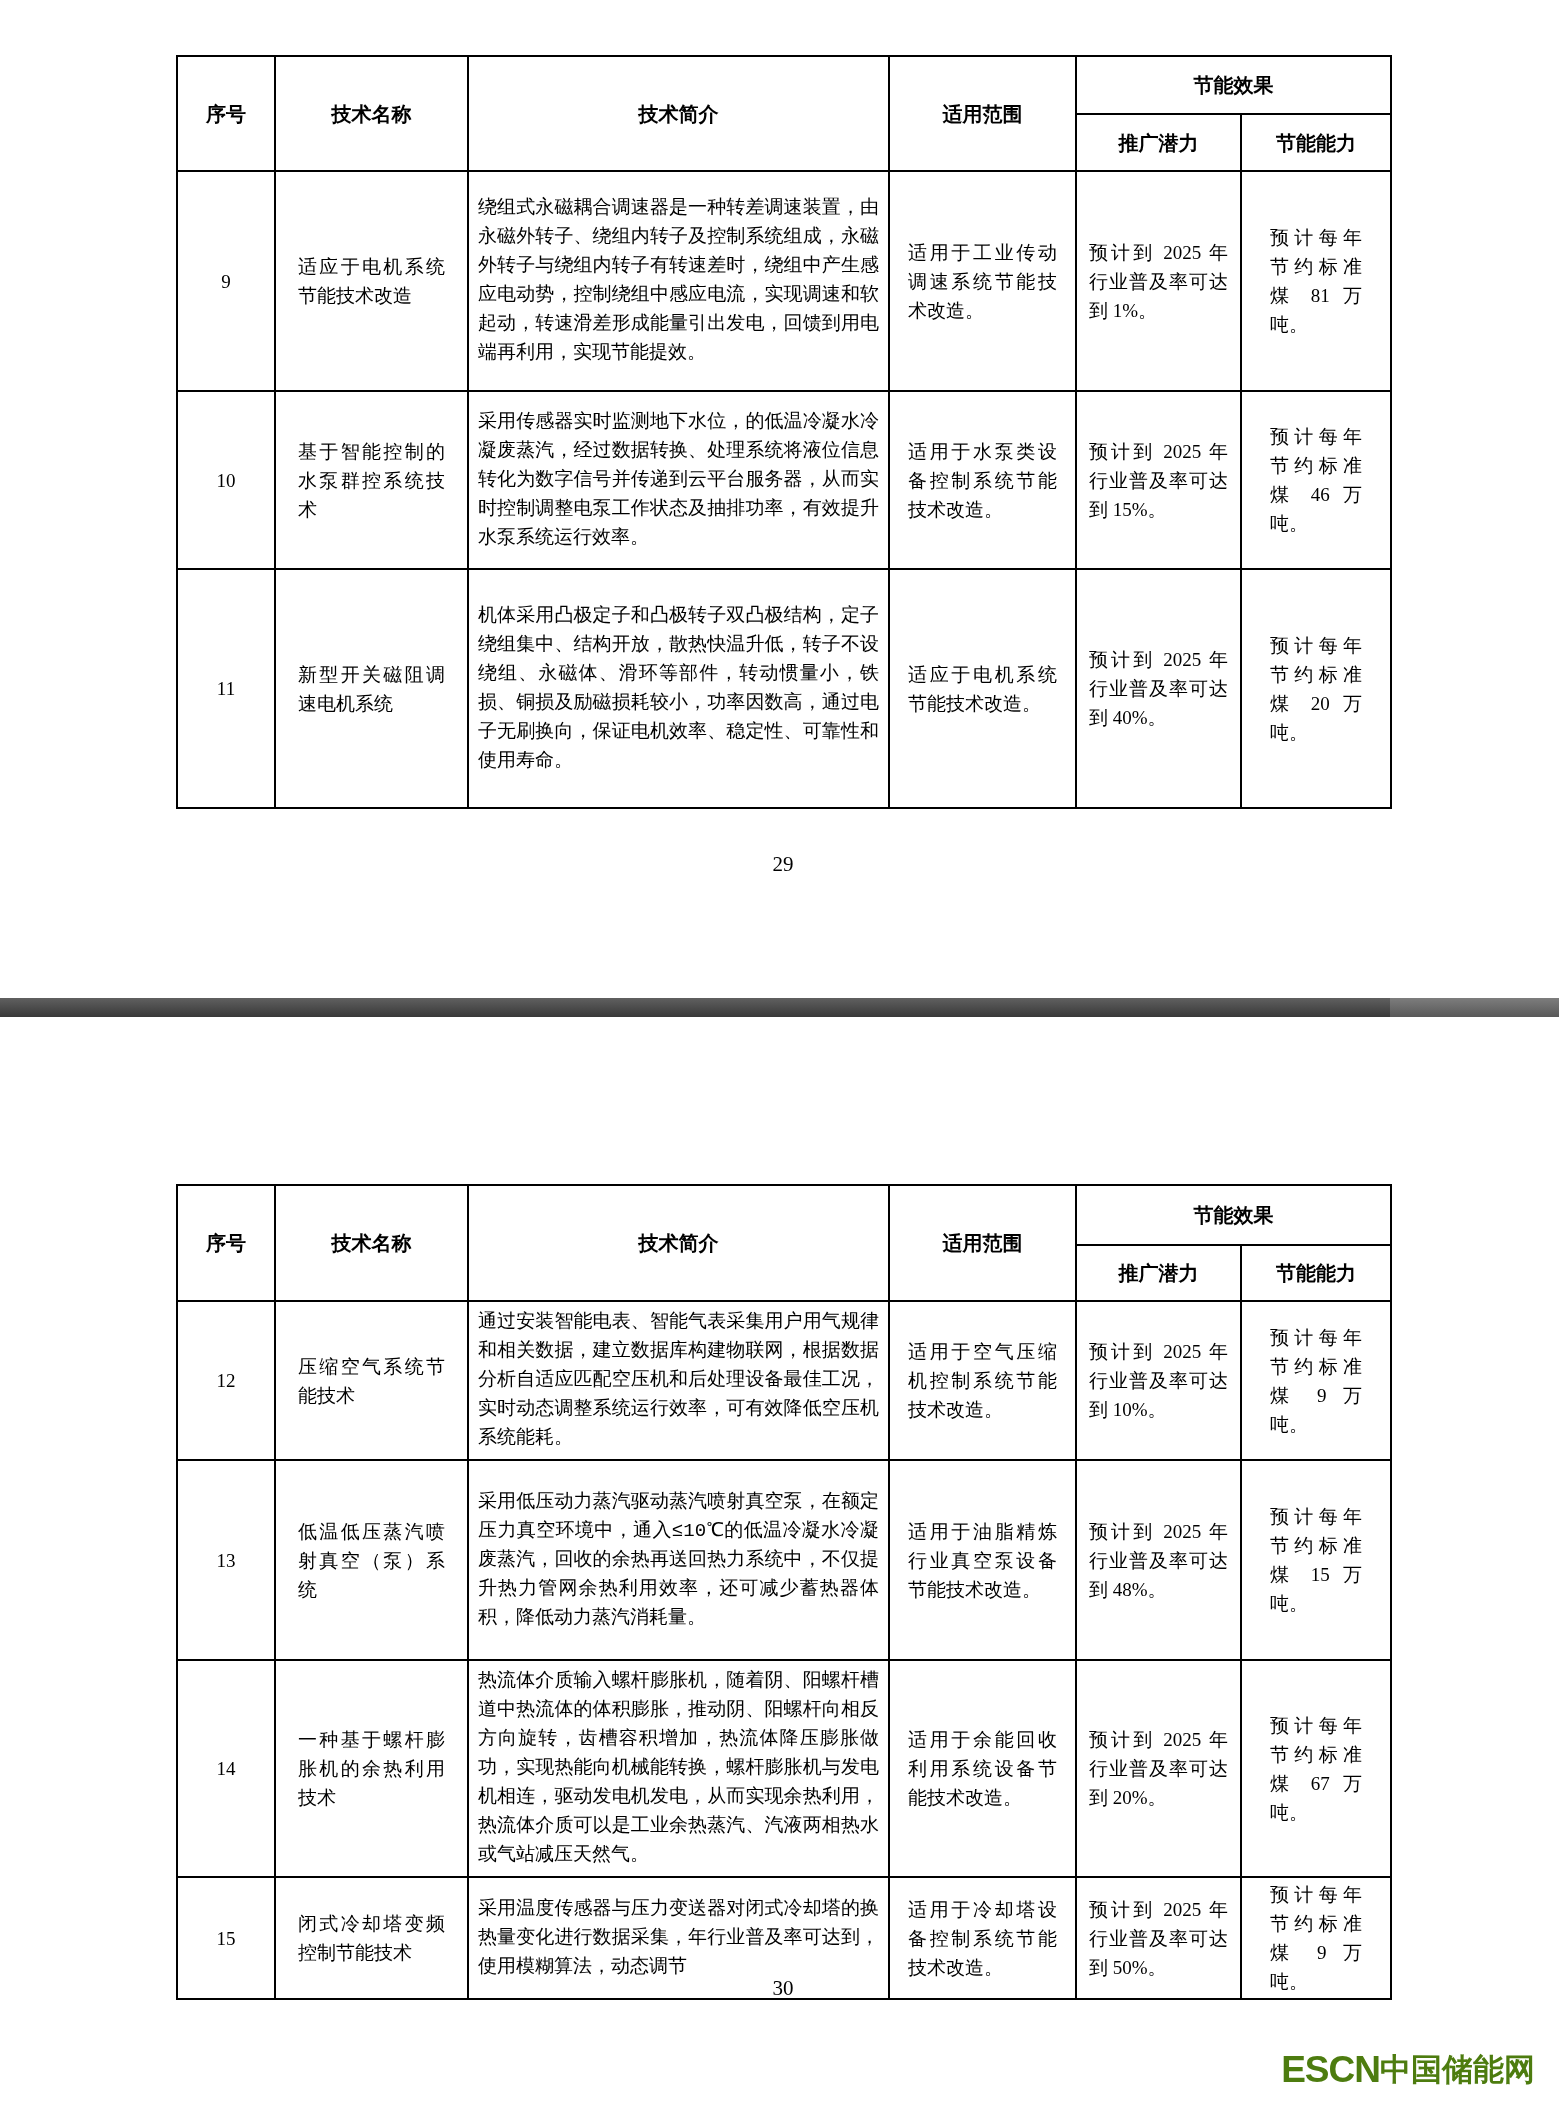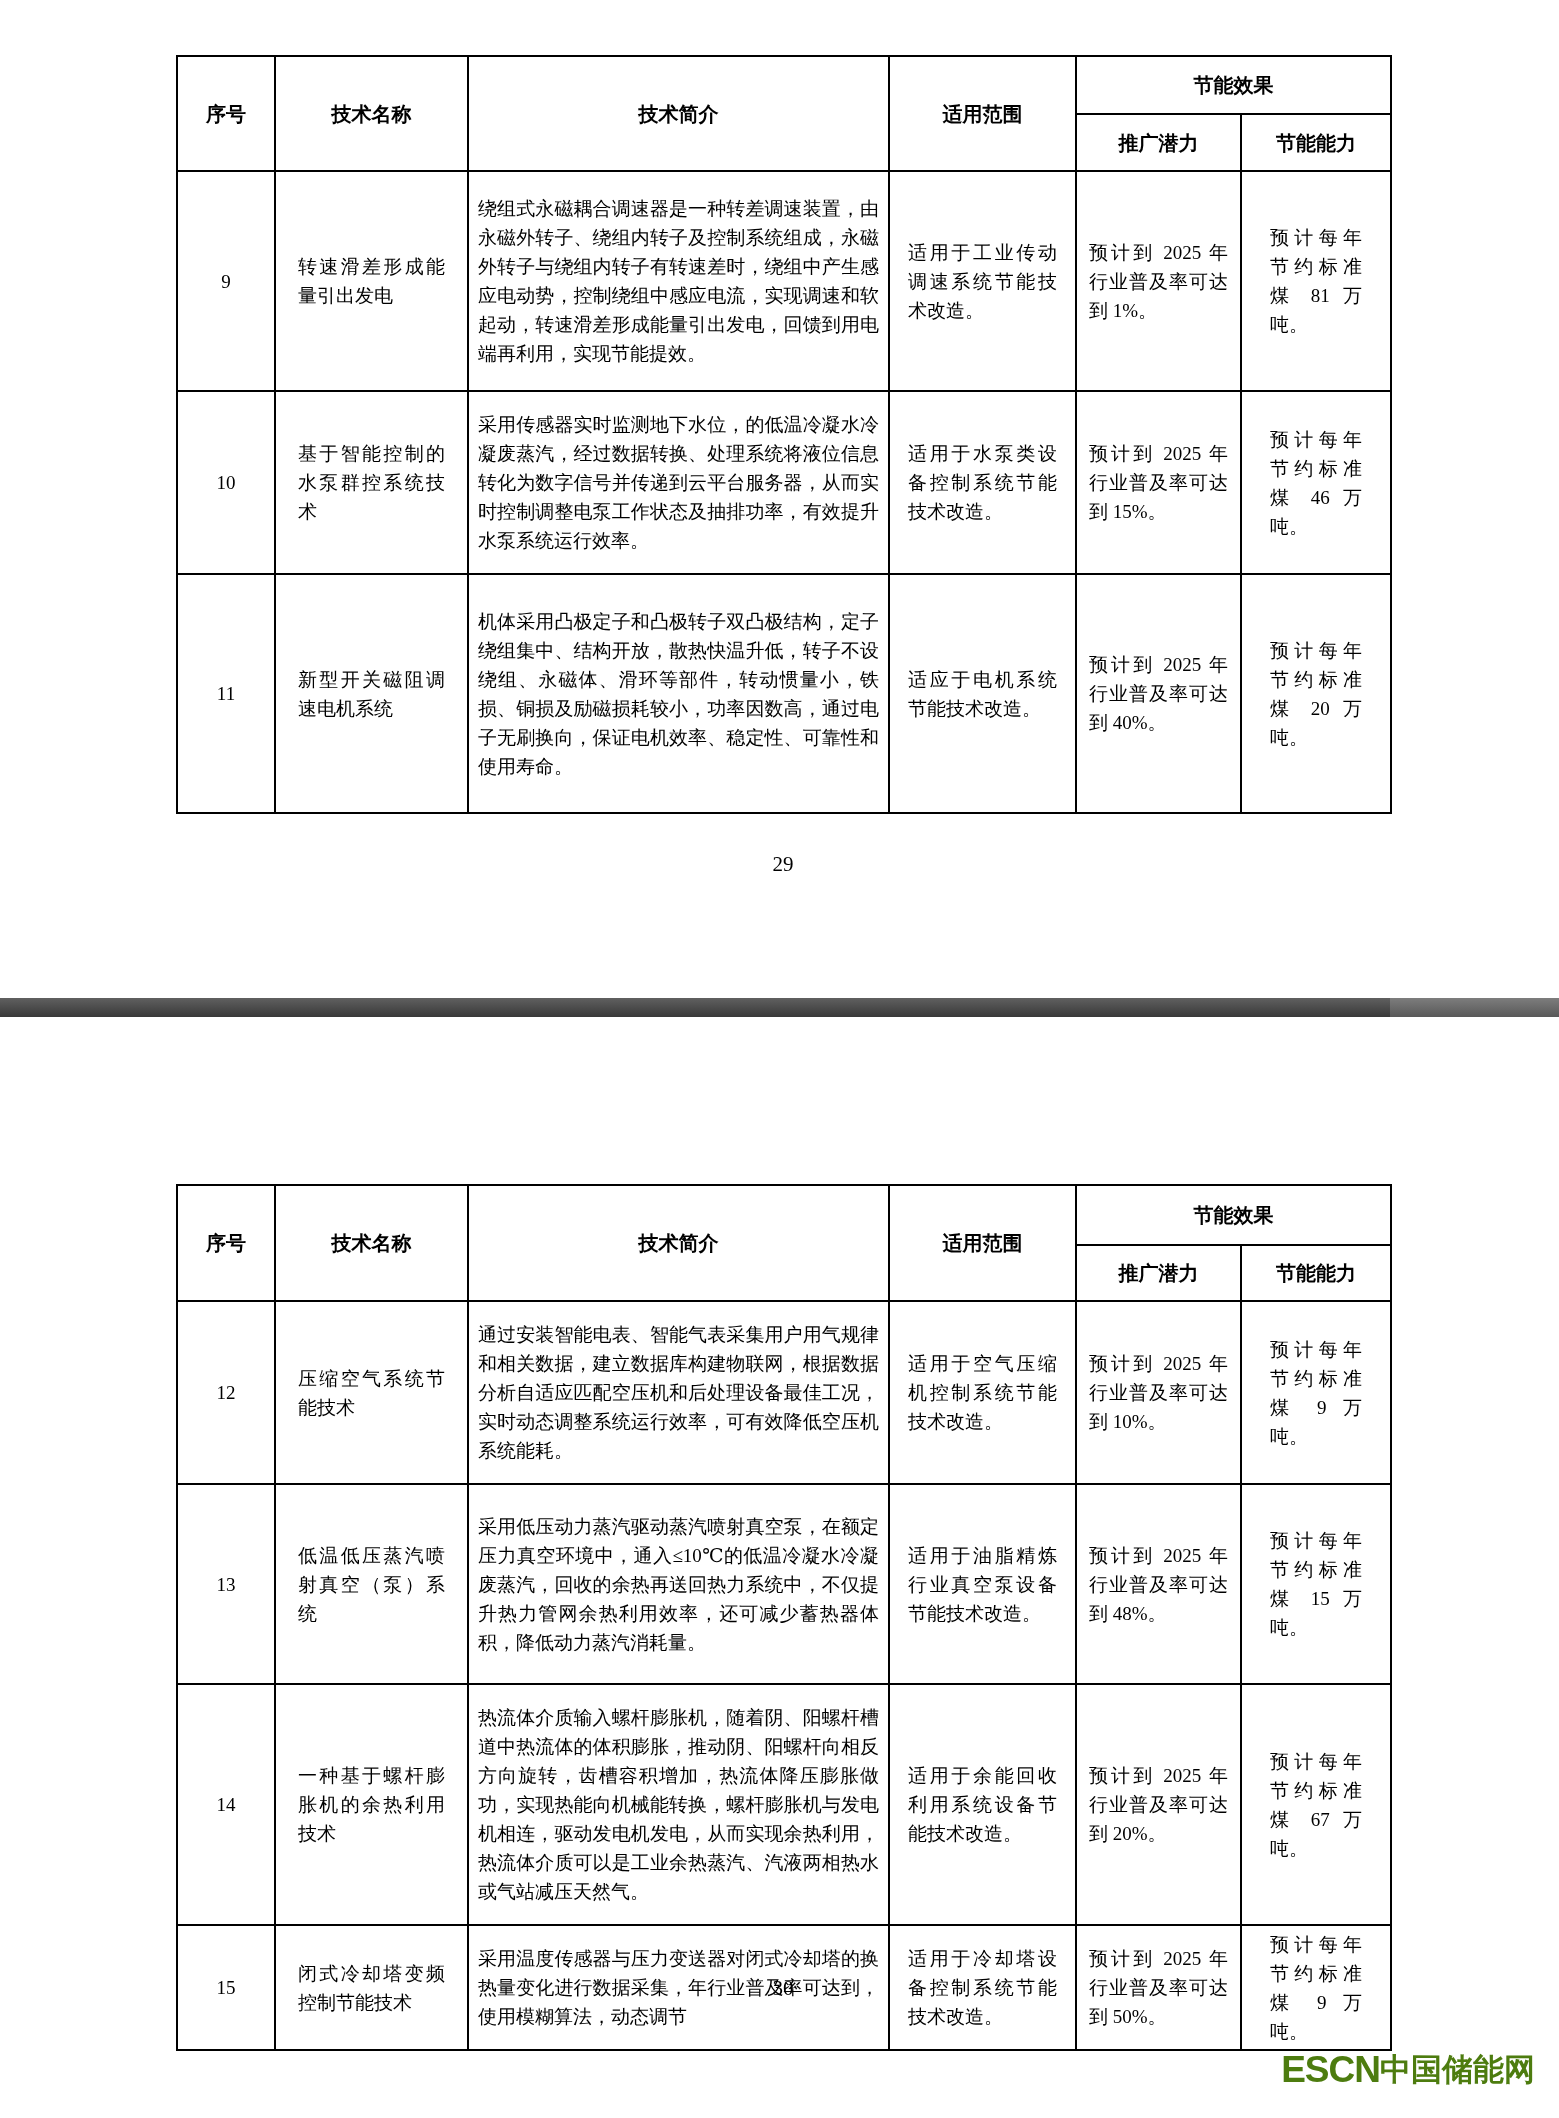--- a/index.html
+++ b/index.html
@@ -19,21 +19,21 @@
   .doc-table th, .doc-table td {
     border:2px solid #000; vertical-align:middle; overflow:hidden;margin-top:16px;
   }
   .doc-table th {
     font-size:20px; font-weight:bold; text-align:center;
     line-height:26px; padding:2px 4px;
   }
   .doc-table td { font-size:19px; line-height:29px; }
   .c-idx  { text-align:center; font-size:20px; }
   .c-name { padding:2px 22px; text-align:justify; text-justify:inter-ideograph; }
-  .c-intro{ padding:18px 9px;  text-align:justify; text-justify:inter-ideograph; }
+  .c-intro{ padding:6px 9px;  text-align:justify; text-justify:inter-ideograph;font-family:Liberation Mono, monospace; }
   .c-scope{ padding:8px 18px; text-align:justify; text-justify:inter-ideograph; }
   .c-pot  { padding:2px 12px; text-align:justify; text-justify:inter-ideograph; }
   .c-cap  { padding:2px 28px; text-align:justify; text-justify:inter-ideograph; }
   .pagenum {
     position:absolute; left:176px; width:1214px;
     text-align:center; font-size:21px;
   }
   #pagenum-29 { top:852px; }
   #pagenum-30 { top:1976px; }
   .divider { position:absolute; left:0; top:998px; width:1559px; height:19px; }
@@ -76,21 +76,21 @@
       <th colspan="2">节能效果</th>
     </tr>
     <tr style="height:57px">
       <th>推广潜力</th>
       <th>节能能力</th>
     </tr>
   </thead>
   <tbody>
     <tr style="height:220px">
       <td class="c-idx">9</td>
-      <td class="c-name">转速滑差形成能量引出发电</td>
+      <td class="c-name">适应于电机系统节能技术改造</td>
       <td class="c-intro">绕组式永磁耦合调速器是一种转差调速装置，由永磁外转子、绕组内转子及控制系统组成，永磁外转子与绕组内转子有转速差时，绕组中产生感应电动势，控制绕组中感应电流，实现调速和软起动，转速滑差形成能量引出发电，回馈到用电端再利用，实现节能提效。</td>
       <td class="c-scope">适用于工业传动调速系统节能技术改造。</td>
       <td class="c-pot">预计到 2025 年行业普及率可达到 1%。</td>
       <td class="c-cap">预计每年节约标准煤 81 万吨。</td>
     </tr>
     <tr style="height:178px">
       <td class="c-idx">10</td>
       <td class="c-name">基于智能控制的水泵群控系统技术</td>
       <td class="c-intro">采用传感器实时监测地下水位，的低温冷凝水冷凝废蒸汽，经过数据转换、处理系统将液位信息转化为数字信号并传递到云平台服务器，从而实时控制调整电泵工作状态及抽排功率，有效提升水泵系统运行效率。</td>
       <td class="c-scope">适用于水泵类设备控制系统节能技术改造。</td>

